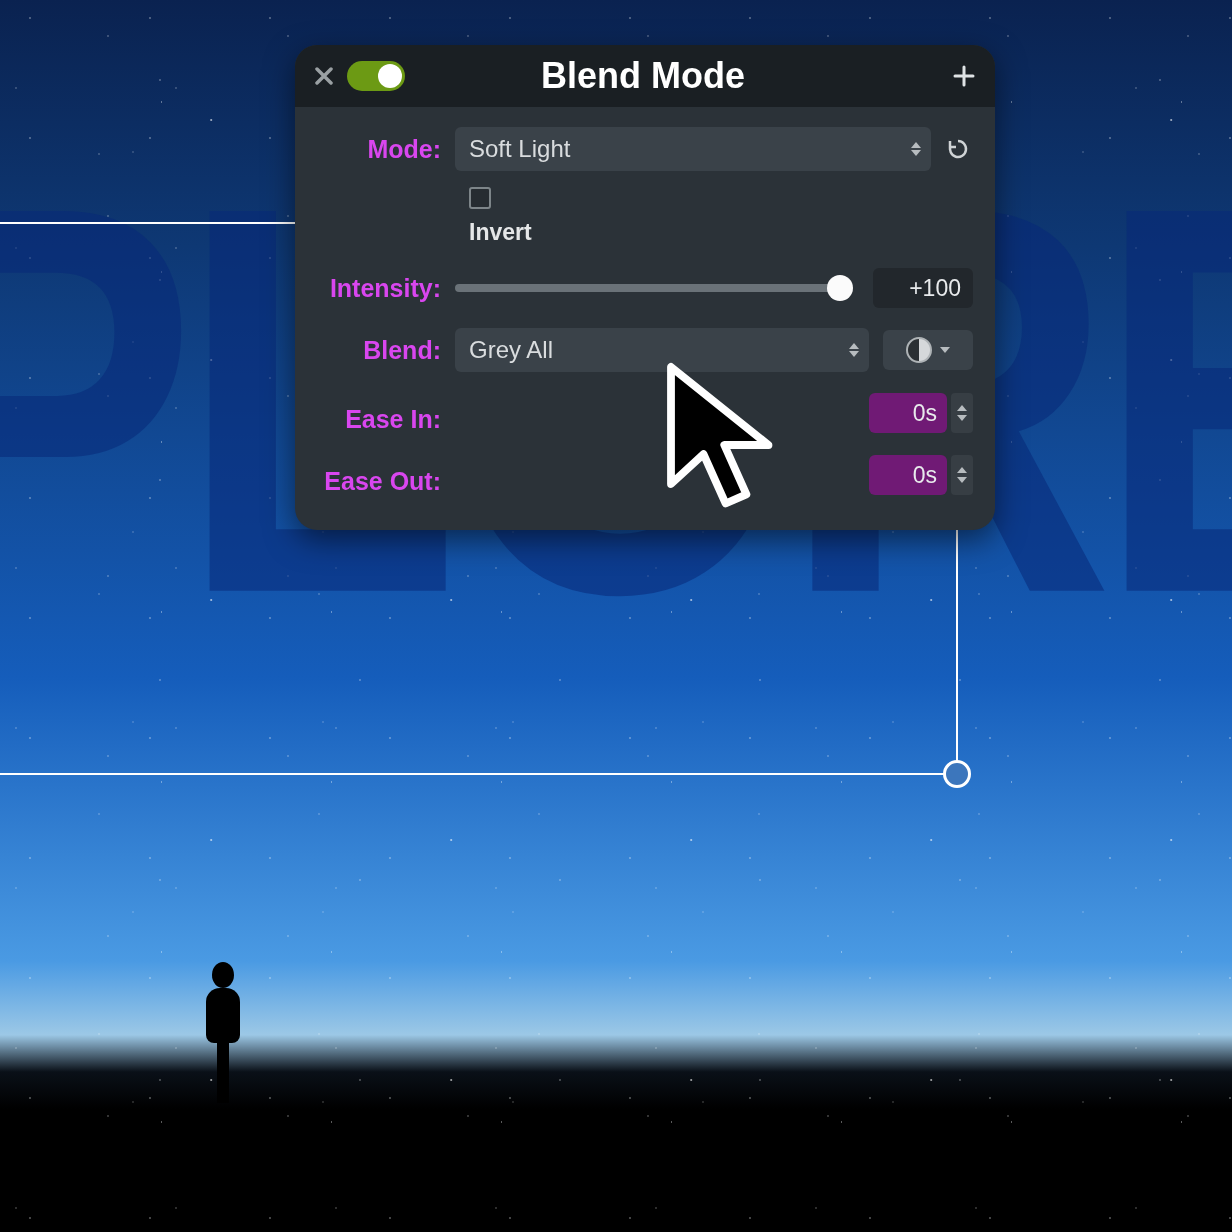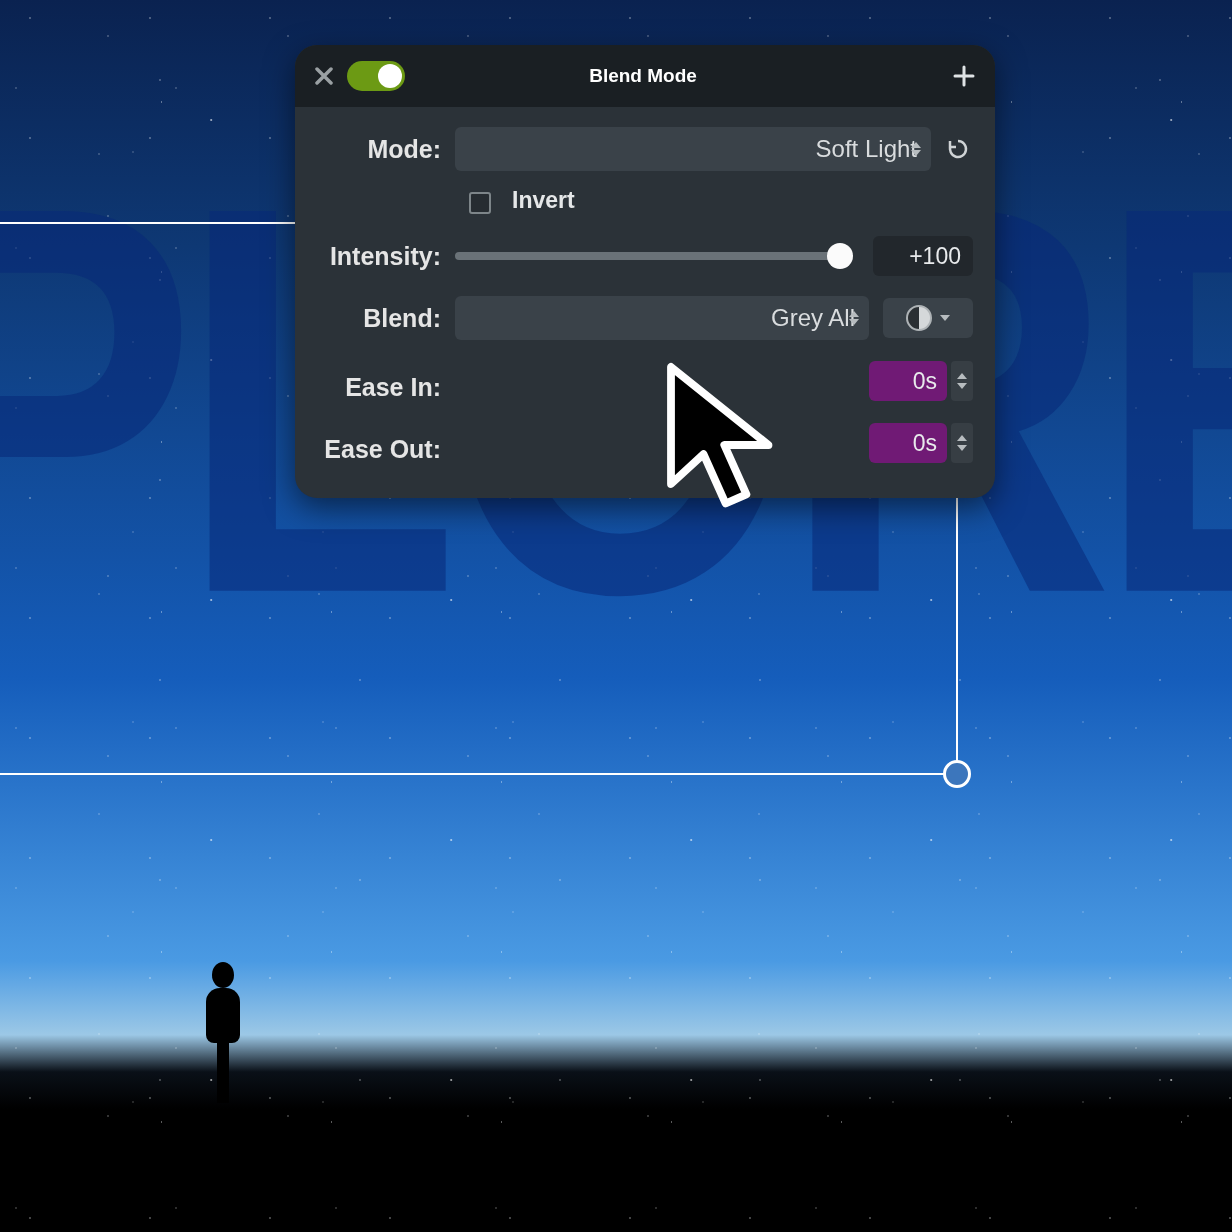--- a/index.html
+++ b/index.html
@@ -93,54 +93,53 @@
     position: relative;
   }
   .toggle .knob {
     position: absolute; right: 3px; top: 3px;
     width: 24px; height: 24px; border-radius: 50%;
     background: #fff;
   }
   .panel-title {
     flex: 1;
     text-align: center;
-    font-size: 19px;
+    font-size: 36px;
     font-weight: 600;
     color: #fff;
     margin-left: -72px;
   }
   .plus-btn { color: #dfe3e5; font-size: 32px; font-weight: 300; cursor: pointer; line-height:1; }
 
   .panel-body { padding: 20px 22px 0 22px; }
   .row {
     display: flex;
     align-items: center;
     margin-bottom: 20px;
   }
   .row-label {
     width: 138px;
     text-align: right;
     font-size: 25px;
-    color: #e5e5e5;
+    color: #d946ef;
     font-weight: 600;
     padding-right: 14px;
     flex-shrink: 0;
   }
   .select {
     flex: 1;
     height: 44px;
     background: #3a4249;
     border-radius: 6px;
     display: flex;
     align-items: center;
     padding: 0 14px;
     font-size: 24px;
     color: #d9dcde;
     position: relative;
-    justify-content: flex-end;
   }
   .select .stepper-arrows {
     position: absolute; right: 10px; top: 50%; transform: translateY(-50%);
     display: flex; flex-direction: column; gap: 2px;
   }
   .arrow-up, .arrow-down {
     width: 0; height: 0;
     border-left: 5px solid transparent;
     border-right: 5px solid transparent;
   }
@@ -148,21 +147,21 @@
   .arrow-down { border-top: 6px solid #b7bcbf; }
 
   .reset-btn {
     width: 30px;
     margin-left: 12px;
     color: #cfd3d5;
     flex-shrink: 0;
     display:flex; align-items:center; justify-content:center;
   }
 
-  .checkbox-row { margin-left: 152px; display: flex; align-items: flex-end; gap: 21px; margin-top: -4px; margin-bottom: 22px; }
+  .checkbox-row { margin-left: 152px; display: flex; align-items: flex-start; gap: 10px; margin-top: -4px; margin-bottom: 22px; flex-direction: column; }
   .checkbox {
     width: 22px; height: 22px; border: 2px solid #7d8589; border-radius: 3px;
     background: #262c31;
   }
   .checkbox-label { font-size: 23px; font-weight: 600; }
 
   .slider-wrap { flex:1; display:flex; align-items:center; gap: 22px; }
   .slider {
     flex: 1;
     height: 8px;

